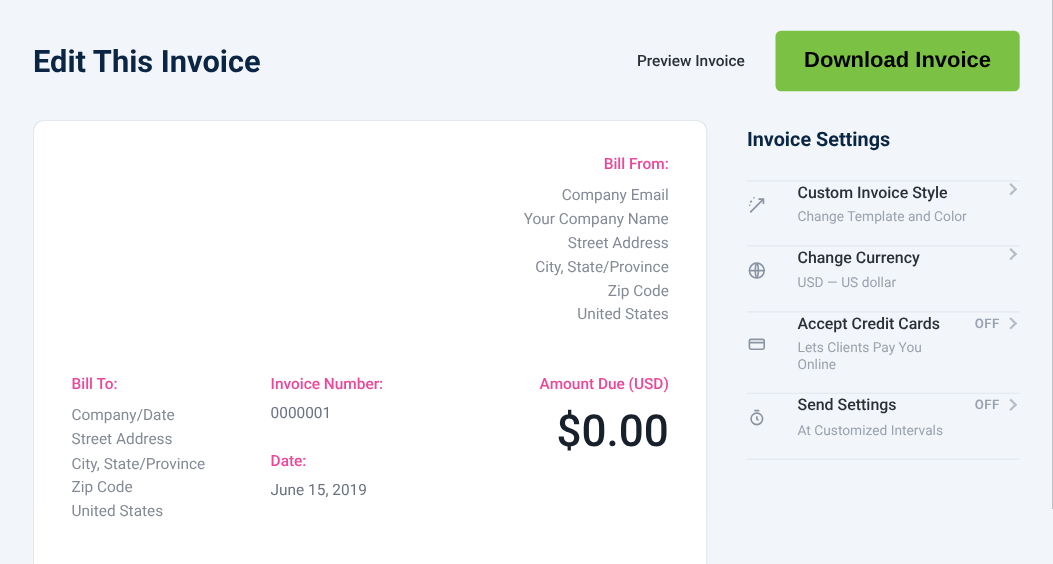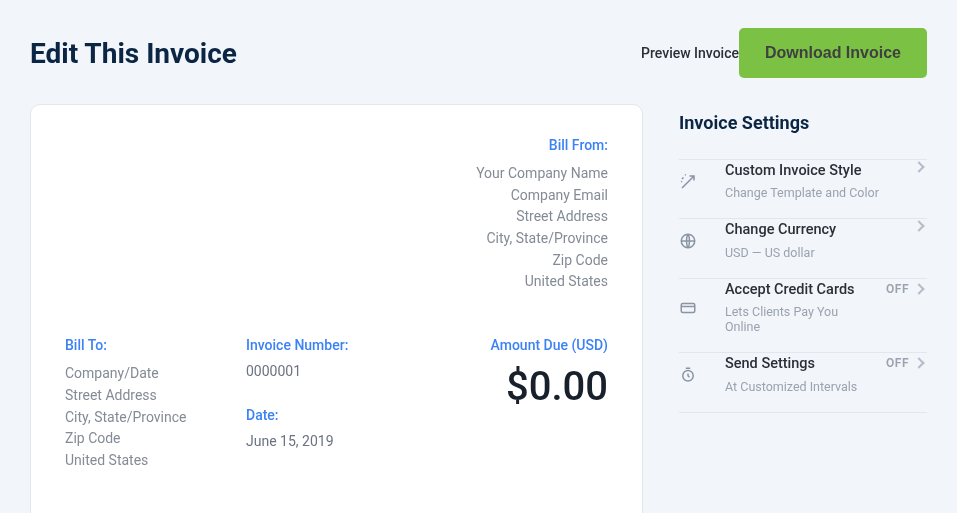--- a/index.html
+++ b/index.html
@@ -14,40 +14,41 @@
       width: 957px;
       height: 513px;
       background: #f2f6fa;
       padding: 28px 30px 0 30px;
       position: relative;
       overflow: hidden;
     }
     .header {
       display: flex;
       align-items: center;
+      gap: 28px;
       margin-bottom: 26px;
     }
     .page-title {
       font-size: 28px;
       font-weight: 700;
       color: #0b2644;
       margin-right: auto;
     }
     .preview-link {
       font-size: 14px;
       color: #2a2f38;
       font-weight: 500;
       cursor: pointer;
     }
     .download-btn {
       background: #7bc144;
-      color: #404040;
+      color: #000000;
       border: none;
       padding: 16px 26px;
-      font-size: 16px;
+      font-size: 20px;
       font-weight: 600;
       border-radius: 5px;
       cursor: pointer;
     }
     .content {
       display: flex;
       gap: 36px;
       align-items: flex-start;
     }
     .invoice-card {
@@ -56,21 +57,21 @@
       border: 1px solid #e2e7ee;
       border-radius: 10px;
       padding: 32px 34px 36px 34px;
       min-height: 420px;
     }
     .bill-from {
       text-align: right;
       margin-bottom: 44px;
     }
     .section-label {
-      color: #3b82f6;
+      color: #ec4899;
       font-size: 14px;
       font-weight: 500;
       margin-bottom: 10px;
     }
     .placeholder-line {
       color: #848b96;
       font-size: 14px;
       line-height: 1.55;
     }
     .invoice-details {
@@ -164,22 +165,22 @@
   <div class="header">
     <div class="page-title">Edit This Invoice</div>
     <div class="preview-link">Preview Invoice</div>
     <button class="download-btn">Download Invoice</button>
   </div>
 
   <div class="content">
     <div class="invoice-card">
       <div class="bill-from">
         <div class="section-label">Bill From:</div>
+        <div class="placeholder-line">Company Email</div>
         <div class="placeholder-line">Your Company Name</div>
-        <div class="placeholder-line">Company Email</div>
         <div class="placeholder-line">Street Address</div>
         <div class="placeholder-line">City, State/Province</div>
         <div class="placeholder-line">Zip Code</div>
         <div class="placeholder-line">United States</div>
       </div>
 
       <div class="invoice-details">
         <div class="col-billto">
           <div class="section-label">Bill To:</div>
           <div class="placeholder-line">Company/Date</div>

